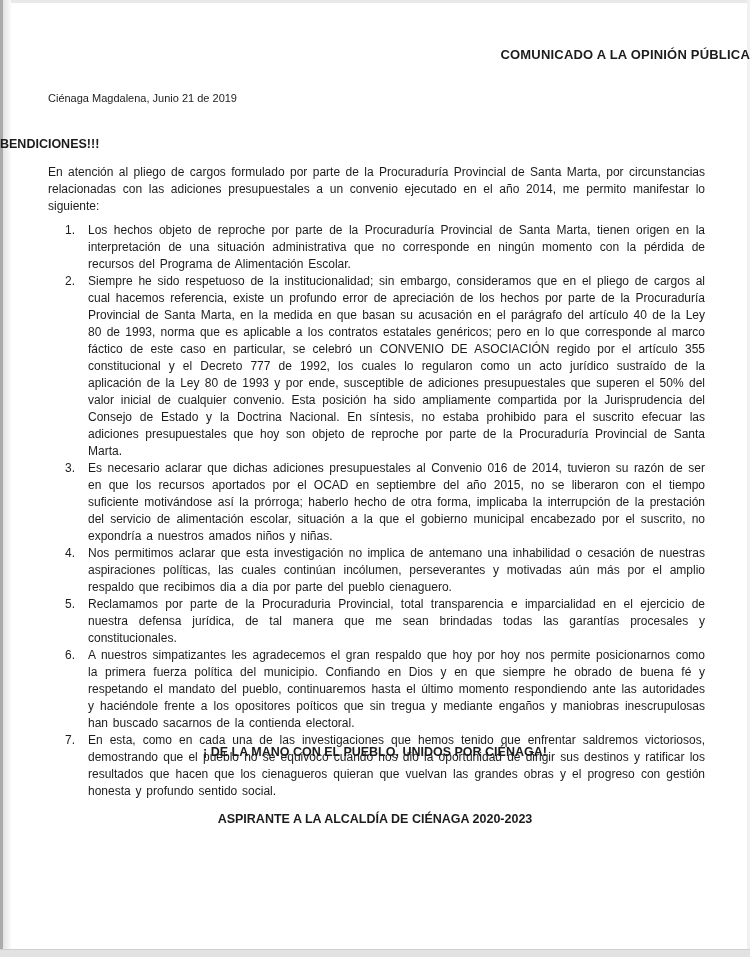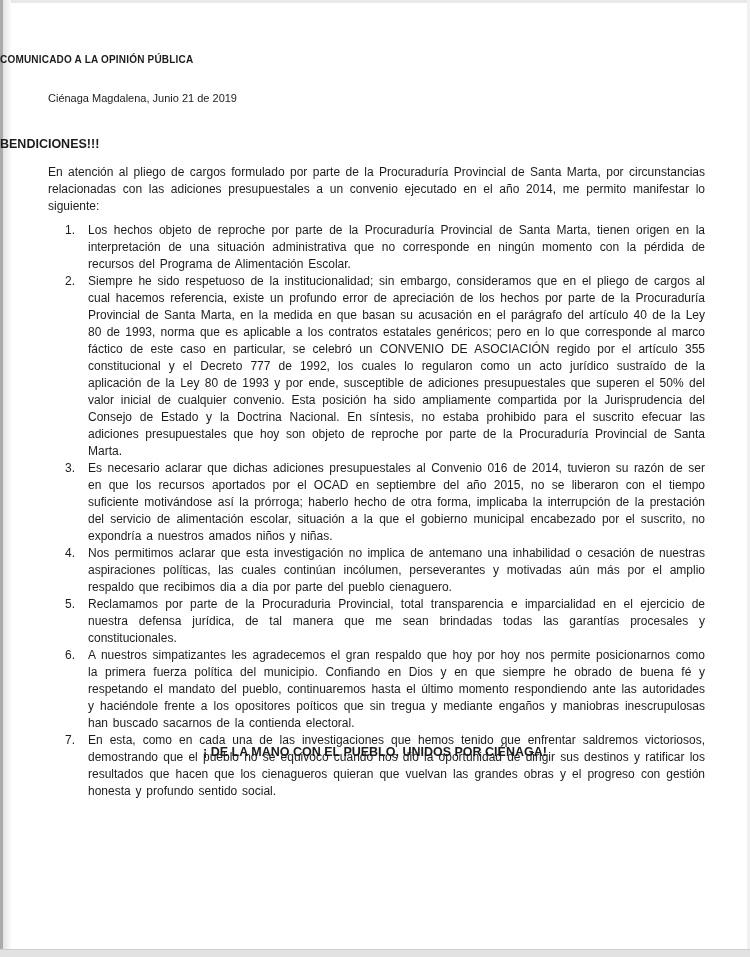--- a/index.html
+++ b/index.html
@@ -32,24 +32,24 @@
     position: absolute; left: 0; right: 0; bottom: 0; height: 7px;
     background: #e2e2e2;
     border-top: 1px solid #cfcfcf;
   }
   .edge-right {
     position: absolute; right: 0; top: 0; bottom: 0; width: 3px;
     background: #f1f1f1;
   }
 
   .doc-title {
-    position: absolute; left: 0; right: 0; top: 54px;
-    text-align: left;
+    position: absolute; left: 0; right: 0; top: 47px;
+    text-align: right;
     font-weight: bold;
-    font-size: 10px;
+    font-size: 13px;
     letter-spacing: 0.2px;
   }
   .dateline {
     position: absolute; left: 48px; top: 92px;
     font-size: 11px;
   }
   .greeting {
     position: absolute; left: 0; right: 0; top: 137px;
     text-align: left;
     font-weight: bold;
@@ -143,13 +143,14 @@
       <span class="num b">7.</span>
       <span class="li-text"><span>En esta, como en cada una de las investigaciones que hemos tenido que enfrentar </span><span class="b">saldremos victoriosos,</span><span> demostrando que el pueblo no se equivocó cuando nos dió la oportunidad de dirigir sus destinos y ratificar los resultados que hacen que los cienagueros quieran que vuelvan las grandes obras y el progreso con gestión honesta y profundo sentido social.</span></span>
     </div>
   </div>
 
 <div class="closing">
   <div class="line">¡ DE LA MANO CON EL PUEBLO, UNIDOS POR CIÉNAGA!</div>
 </div>
 
 <div class="signature">
+  <div class="line">ASPIRANTE A LA ALCALDÍA DE CIÉNAGA 2020-2023</div>
 </div>
 
 </body></html>

